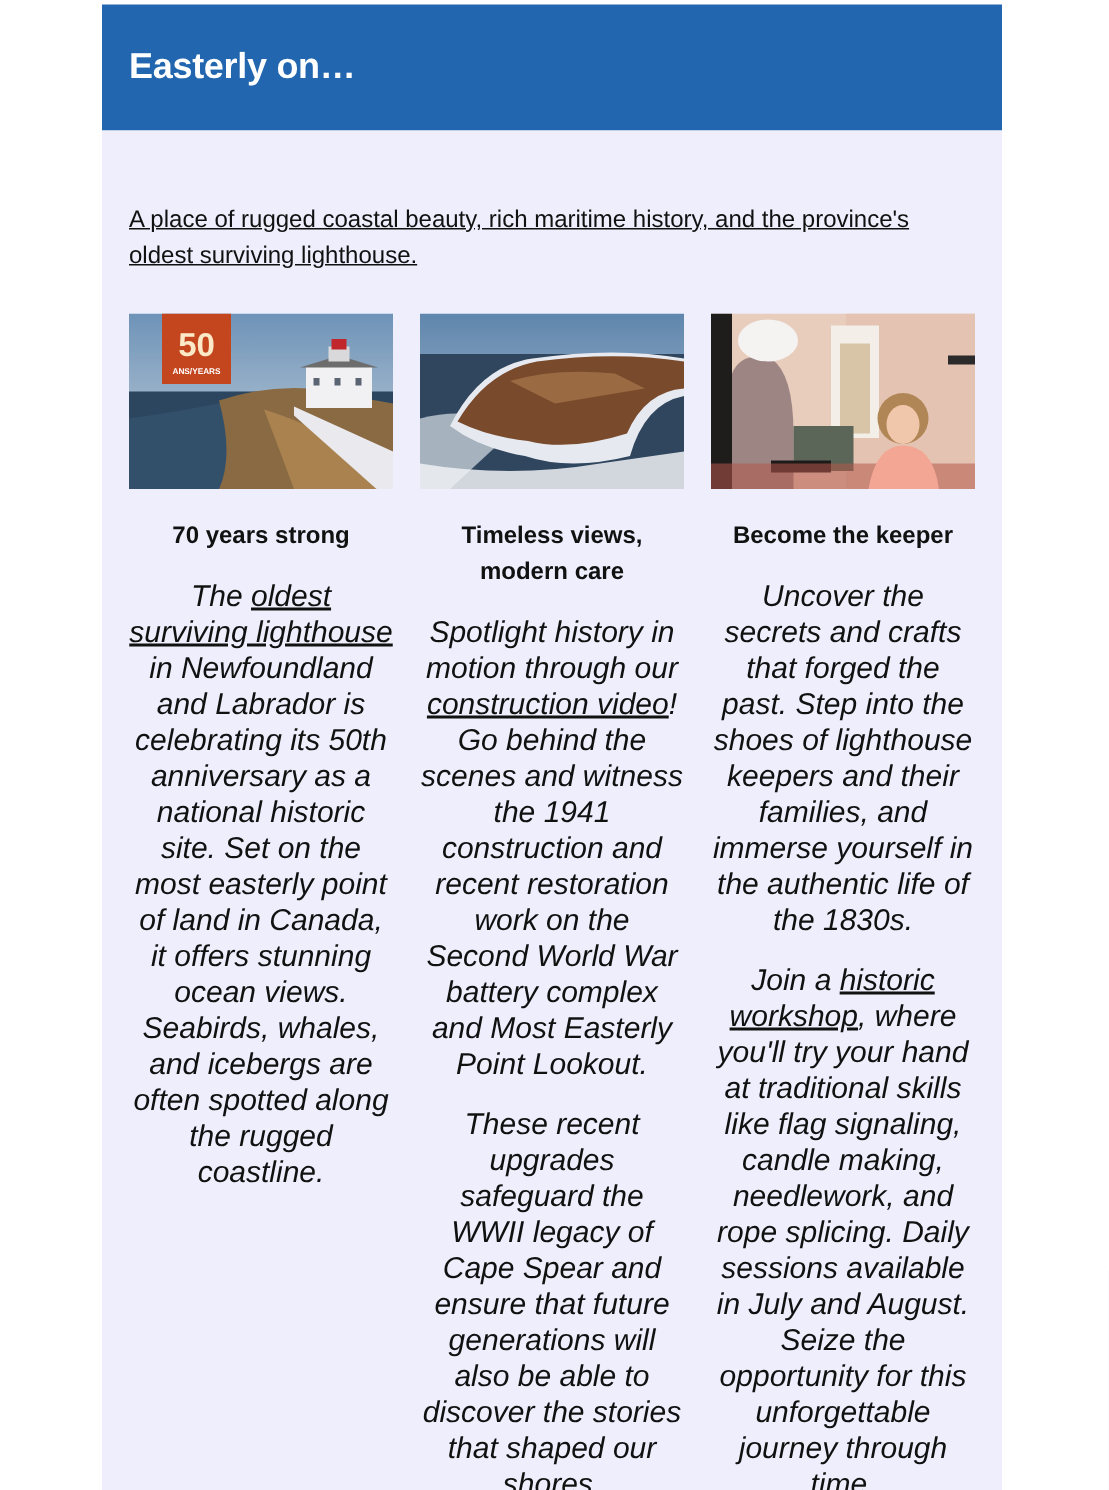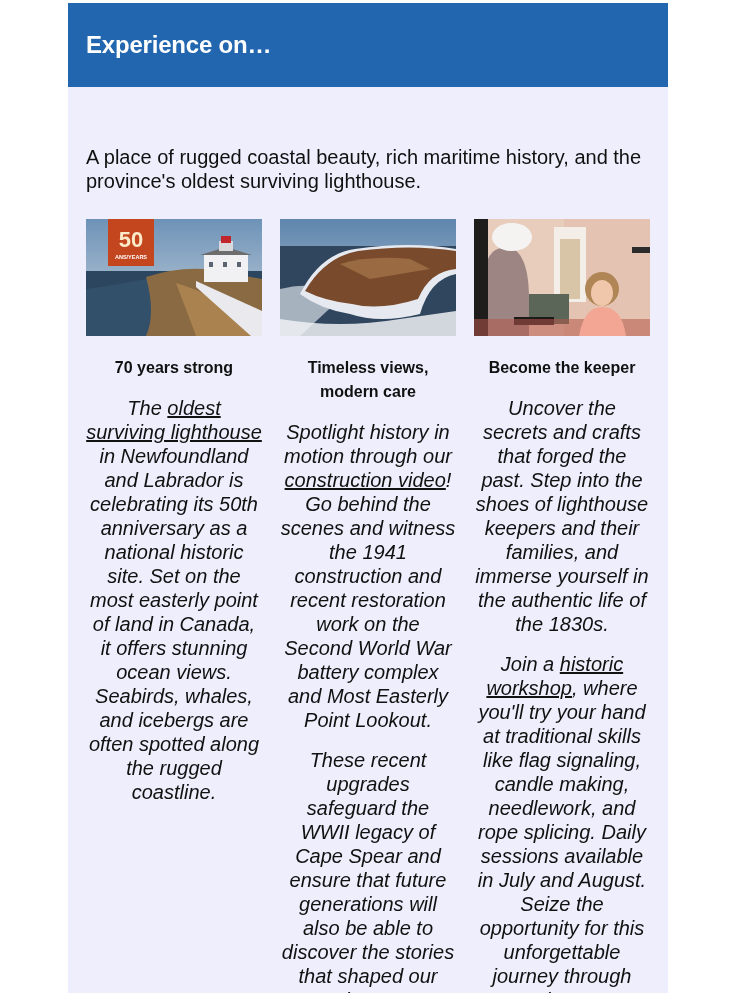--- a/index.html
+++ b/index.html
@@ -2,38 +2,38 @@
 <html><head>
   <meta charset="utf-8">
   <style>
     html, body { margin: 0; padding: 0; background: #ffffff; }
     body { width: 739px; height: 993px; overflow: hidden; font-family: "Liberation Sans", sans-serif; color: #111111; }
     .wrap { position: absolute; left: 68px; top: 3px; width: 600px; }
     .banner { background: #2166ae; height: 84px; display: flex; align-items: center; padding-left: 18px; box-sizing: border-box; }
     .banner h1 { margin: 0; color: #ffffff; font-size: 24px; font-weight: bold; letter-spacing: -0.2px; }
     .panel { background: #eeeefc; padding: 30px 18px 0 18px; height: 920px; box-sizing: border-box; }
     .site-title { margin: 0; color: #2166ae; font-size: 20px; font-weight: bold; line-height: 26px; letter-spacing: -0.1px; }
-    .intro { margin: 28px 0 0 0; font-size: 20px; line-height: 24px; }
+    .intro { margin: 18px 0 0 0; font-size: 16px; line-height: 24px; text-decoration: underline; }
     .cols { display: flex; gap: 18px; margin-top: 26px; text-align: center; }
     .col { width: 176px; flex: 0 0 176px; }
     .photo { width: 176px; height: 117px; display: block; overflow: hidden; }
     .col h3 { margin: 20px 0 0 0; font-size: 16px; line-height: 24px; font-weight: bold; }
     .col p { margin: 16px 0 0 0; font-size: 20px; line-height: 24px; font-style: italic; }
     .col a, .footer a { color: #111111; text-decoration: underline; }
     .divider { margin-top: 31px; border: 0; border-top: 1px solid #6b6b78; height: 0; }
     .footer { display: flex; justify-content: space-between; align-items: center; margin-top: 11px; font-size: 14px; line-height: 20px; }
     .loc { display: flex; align-items: center; gap: 9px; }
     .footer a.directions { color: #2166ae; }
   </style>
 </head>
 <body>
 
 <div class="wrap">
   <div class="banner">
-    <h1>Experience on…</h1>
+    <h1>Easterly on…</h1>
   </div>
 
   <div class="panel">
     <p class="intro">A place of rugged coastal beauty, rich maritime history, and the province's oldest surviving lighthouse.</p>
 
     <div class="cols">
 
       <div class="col">
         <svg class="photo" viewBox="0 0 176 117">
           <defs>

